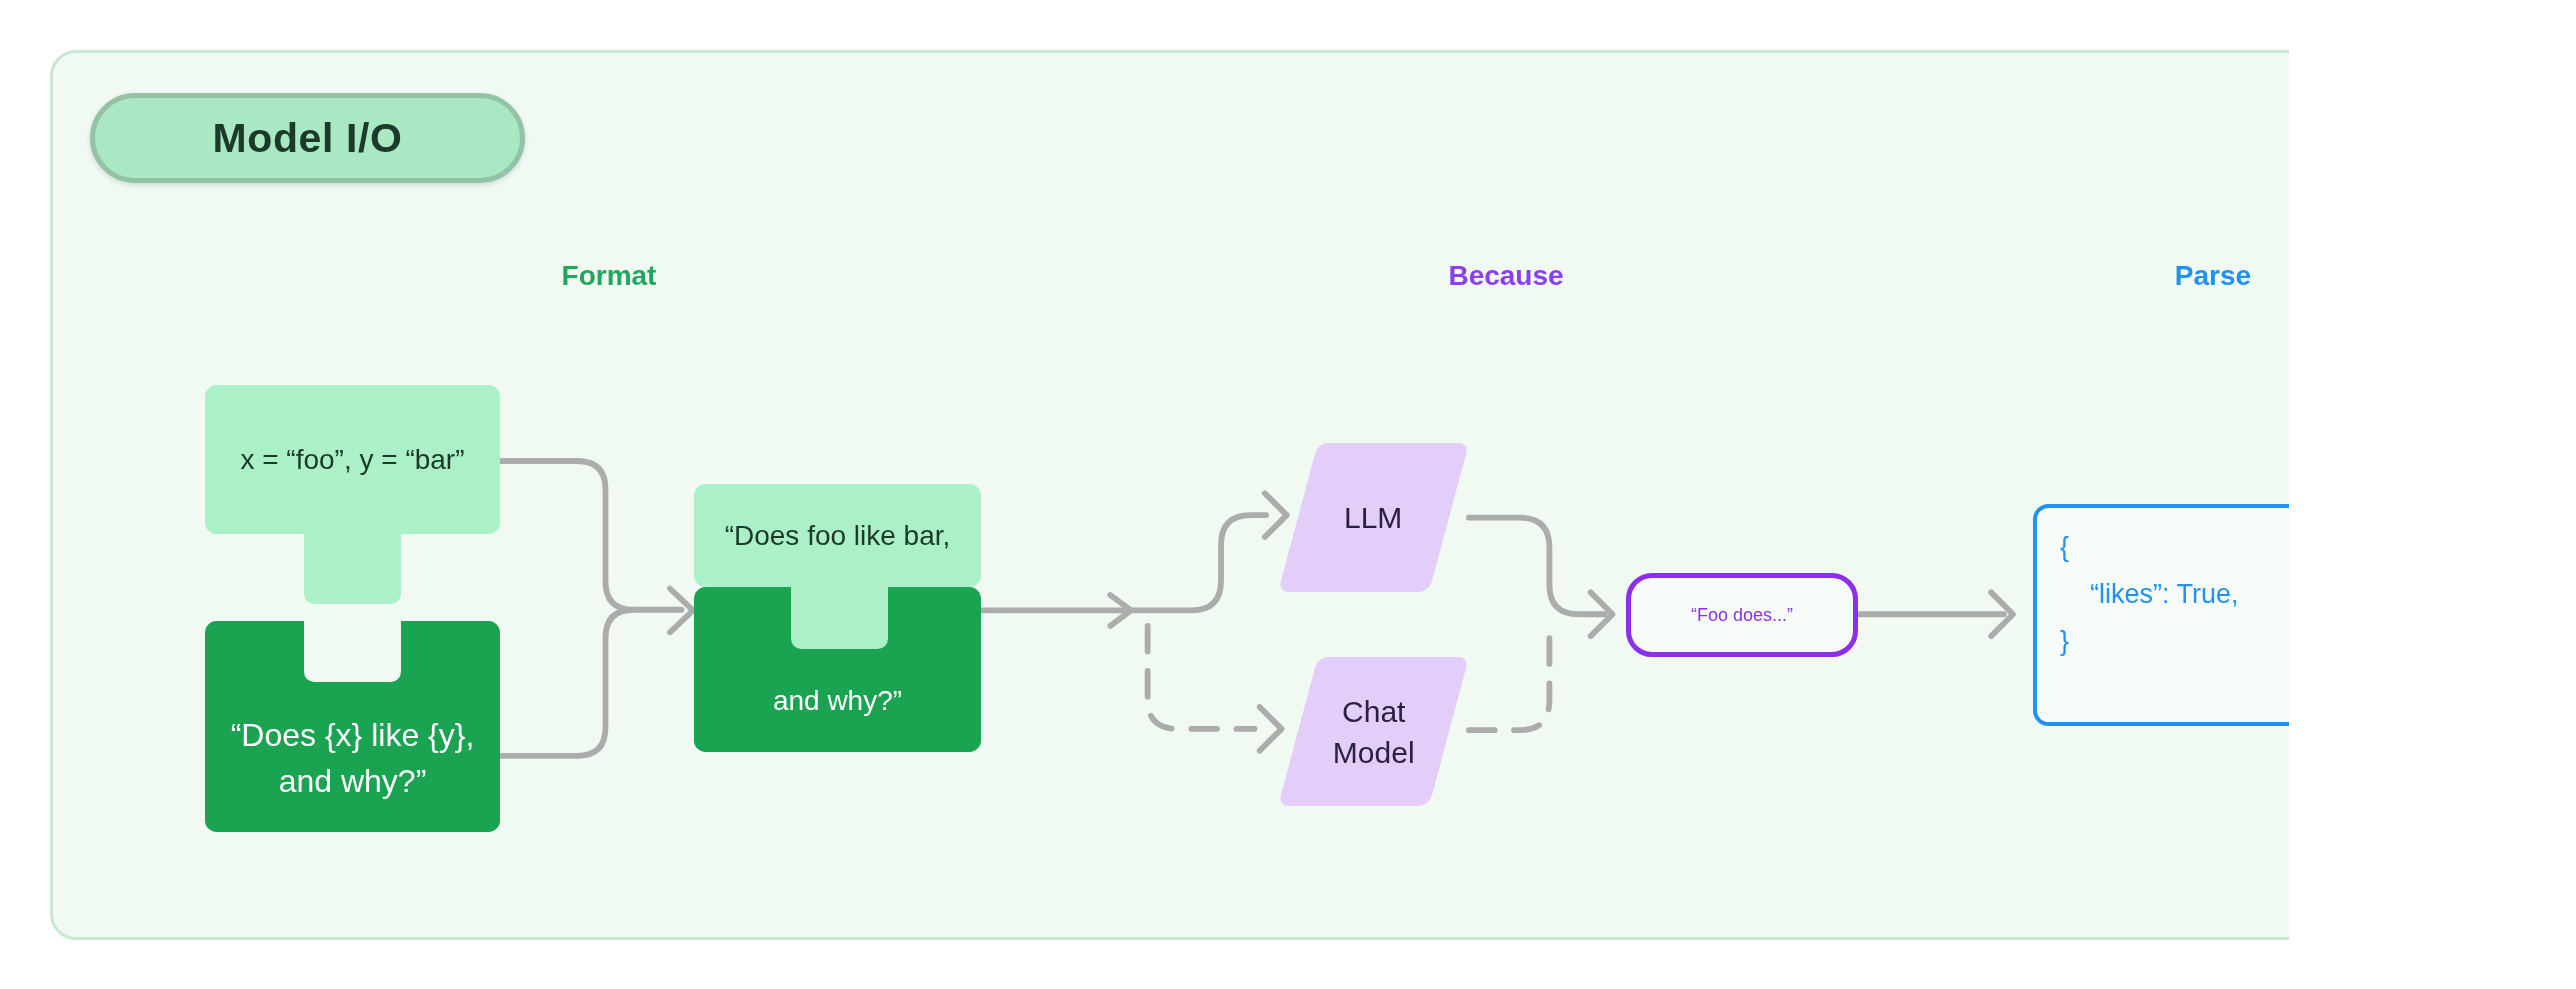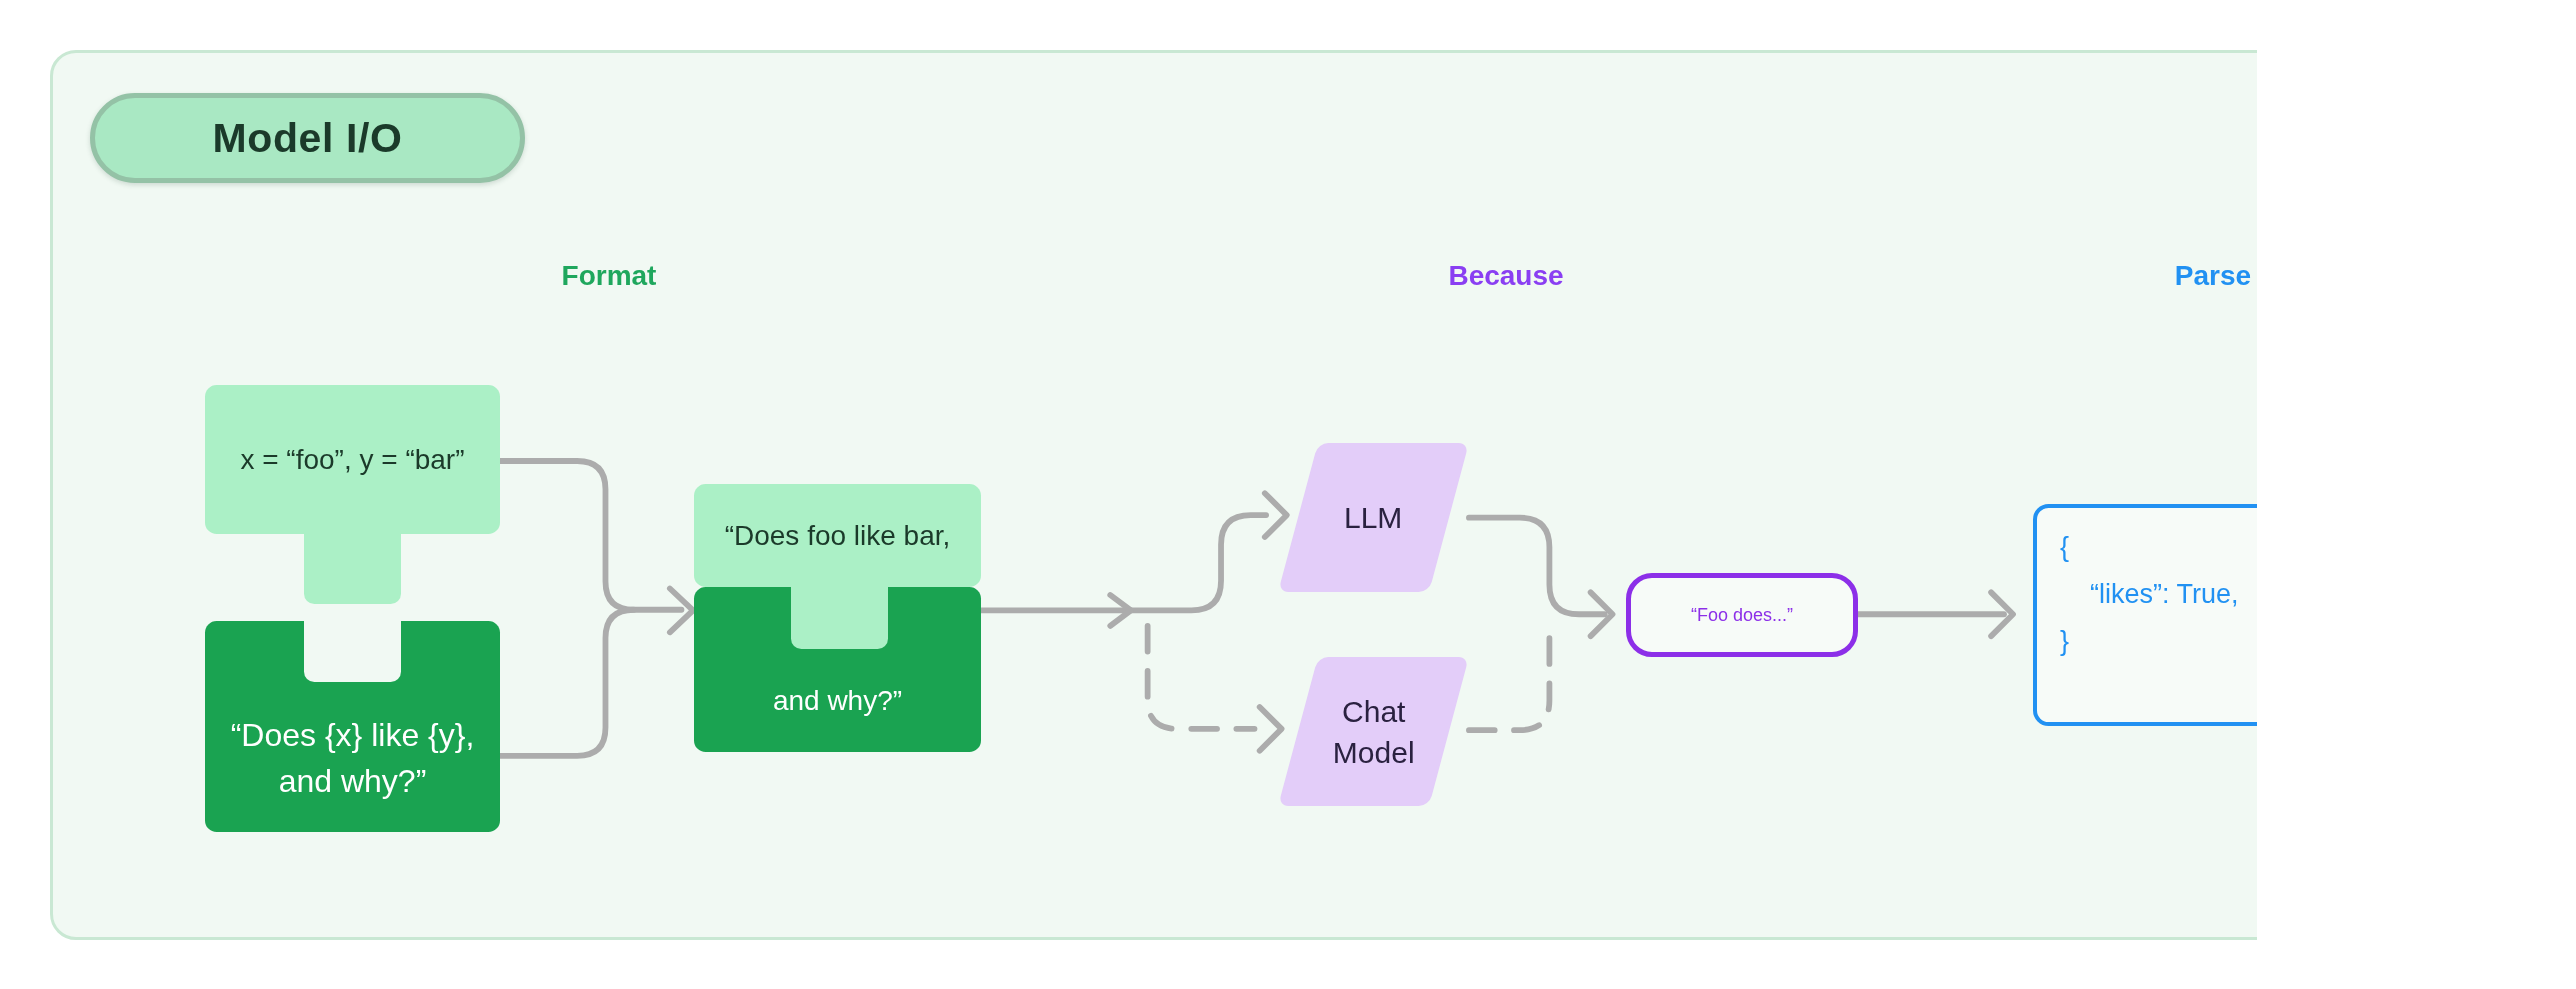--- a/index.html
+++ b/index.html
@@ -1,17 +1,17 @@
 <!DOCTYPE html>
 <html style="--frame-bg: #F1F9F3; --frame-border: #C9E8D3; --green-light: #ABF0C6; --green-dark: #1AA351; --text-dark: #1B3A2A; --badge-bg: #A9E8C3; --badge-border: #94C2A6; --format-color: #1FA75D; --predict-color: #8A3FF2; --parse-color: #2191F2; --purple-fill: #E3CDF9; --purple-text: #2A2140; --completion-purple: #8C2FE8; --node-bg: #F7FBF8; --arrow-gray: #ACACAC; --brand-orange: #F0742C; --brand-gray: #6E6E6E;font-size:10.3px"><head>
 <meta charset="utf-8">
 <style>
   html,body{margin:0;padding:0;background:#ffffff;}
   .page{position:relative;width:2257px;height:989px;background:#ffffff;overflow:hidden;
-        font-family:"Liberation Sans","DejaVu Sans",sans-serif;}
+        font-family:"Liberation Sans","DejaVu Sans",sans-serif;padding-left:32px;}
   .frame{position:absolute;left:50px;top:50px;width:2469px;height:884px;
          background:var(--frame-bg);border:3.2px solid var(--frame-border);border-radius:26px;}
   .connectors{position:absolute;left:0;top:0;width:2576px;height:989px;z-index:2;}
   .conn{fill:none;stroke:var(--arrow-gray);stroke-width:9;stroke-linecap:round;stroke-linejoin:round;}
   .conn.dashed{stroke-dasharray:40 30;}
 
   .badge{position:absolute;left:90px;top:93px;width:435px;height:90px;z-index:3;
          background:var(--badge-bg);border:5.2px solid var(--badge-border);border-radius:50px;
          display:flex;align-items:center;justify-content:center;box-sizing:border-box;
          box-shadow:0 1.9px 5.2px rgba(40,80,55,.18);}

